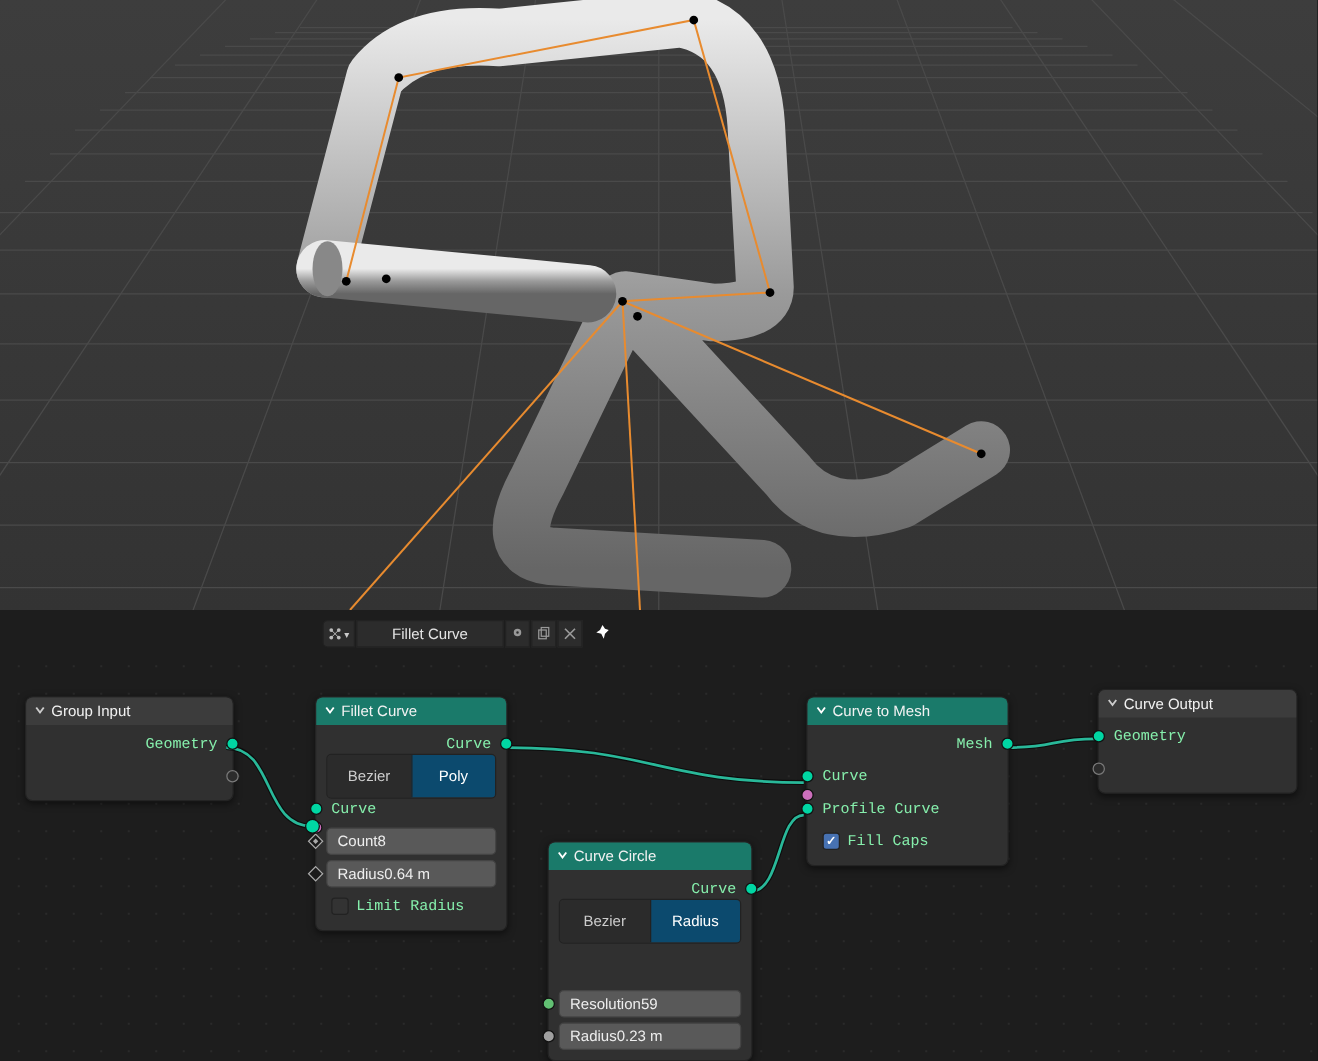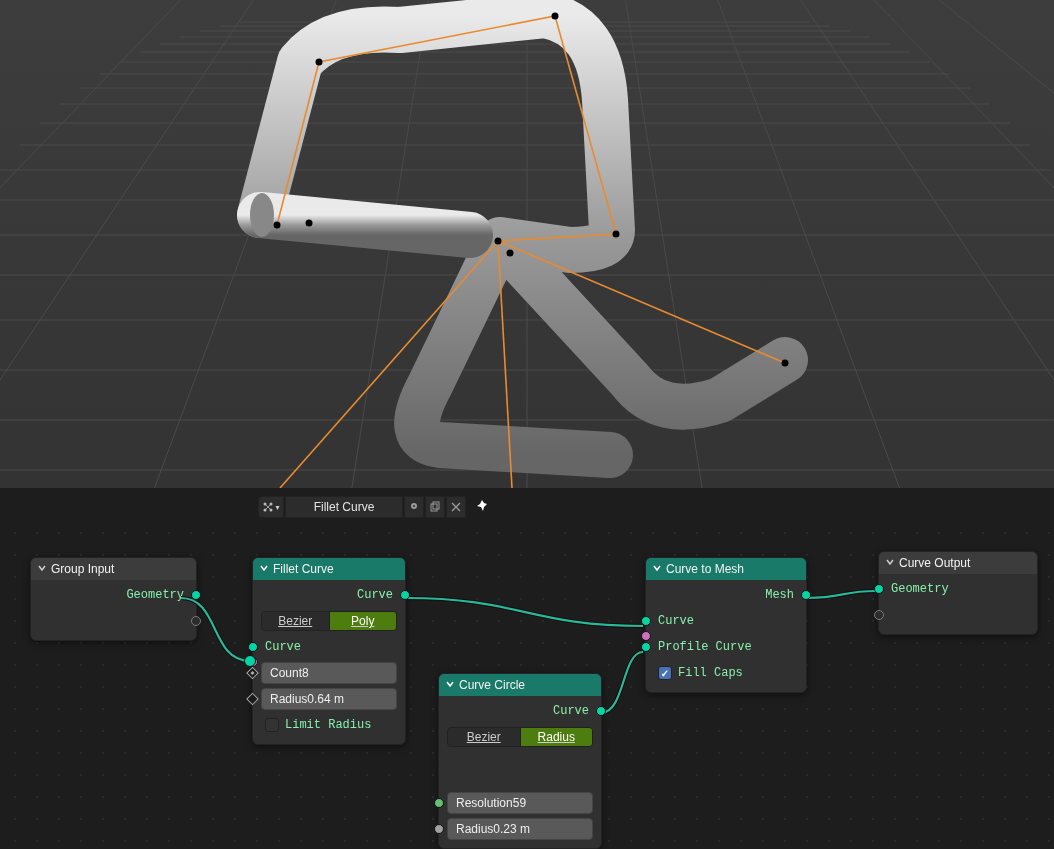--- a/index.html
+++ b/index.html
@@ -37,23 +37,23 @@
   .socket.out { right: -5px; }
   .socket.in { left: -5px; }
   .socket.geom { background: #00d6a3; }
   .socket.unused { background: #2c2c2c; border: 1px solid #7a7a7a; }
   .socket.diamond { border-radius: 0; transform: translateY(-50%) rotate(45deg); width: 9px; height: 9px; background: #1b1b1b; border: 1px solid #aaa; }
   .socket.diamond.dot::after { content: ''; position: absolute; width: 3px; height: 3px; background: #aaa; top: 2px; left: 2px; }
   .socket.pink { background: #cc6fbc; }
   .socket.grey { background: #a0a0a0; }
   .socket.green2 { background: #62c073; }
 
-  .seg { display: flex; width: 100%; height: 20px; border-radius: 4px; overflow: hidden; border: 1px solid #222; margin: 0 0; text-decoration: underline; }
+  .seg { display: flex; width: 100%; height: 36px; border-radius: 4px; overflow: hidden; border: 1px solid #222; margin: 0 0; }
   .seg-btn { flex: 1; display: flex; align-items: center; justify-content: center; background: #2b2b2b; color: #ccc; cursor: pointer; font-size: 12px; }
-  .seg-btn.active { background: #4d7c0f; color: #fff; }
+  .seg-btn.active { background: #0c4a6e; color: #fff; }
   .seg-btn + .seg-btn { border-left: 1px solid #222; }
 
   .numfield { display: flex; width: 100%; height: 22px; background: #595959; border-radius: 4px; border: 1px solid #444; align-items: center; padding: 0 8px; justify-content: flex-start; color: #eee; font-size: 12px; }
   
   .check-row { display: flex; align-items: center; gap: 6px; padding: 0 12px; height: 26px; }
   .checkbox { width: 14px; height: 14px; border-radius: 3px; border: 1px solid #222; display: flex; align-items: center; justify-content: center; }
   .checkbox.off { background: #333; }
   .checkbox.on { background: #4772b3; }
   .checkbox.on::after { content: '✓'; color: #fff; font-size: 10px; font-weight: bold; }
 
@@ -184,21 +184,21 @@
       <path class="wire-shadow" d="M 601 225 C 625 225 622 164 643 164"></path>
       <path class="wire" d="M 601 225 C 625 225 622 164 643 164"></path>
 
       <path class="wire-shadow" d="M 806 110 C 845 110 840 103 877 103"></path>
       <path class="wire" d="M 806 110 C 845 110 840 103 877 103"></path>
     </g>
   </svg>
 
   <div class="reroute" style="left:244px; top:167px;"></div>
 
-  <div class="node" style="left:30px; top:69px; width:167px;">
+  <div class="node" style="left:20px; top:69px; width:167px;">
     <div class="node-header purple">
       <span class="chev"><svg viewBox="0 0 10 10">
             <path d="M2 3 L5 7 L8 3" stroke="#ccc" fill="none" stroke-width="1.5"></path>
           </svg></span>
       <span>Group Input</span>
     </div>
     <div class="node-body">
       <div class="row rt">
         <span class="row-label">Geometry</span>
         <span class="socket out geom"></span>

